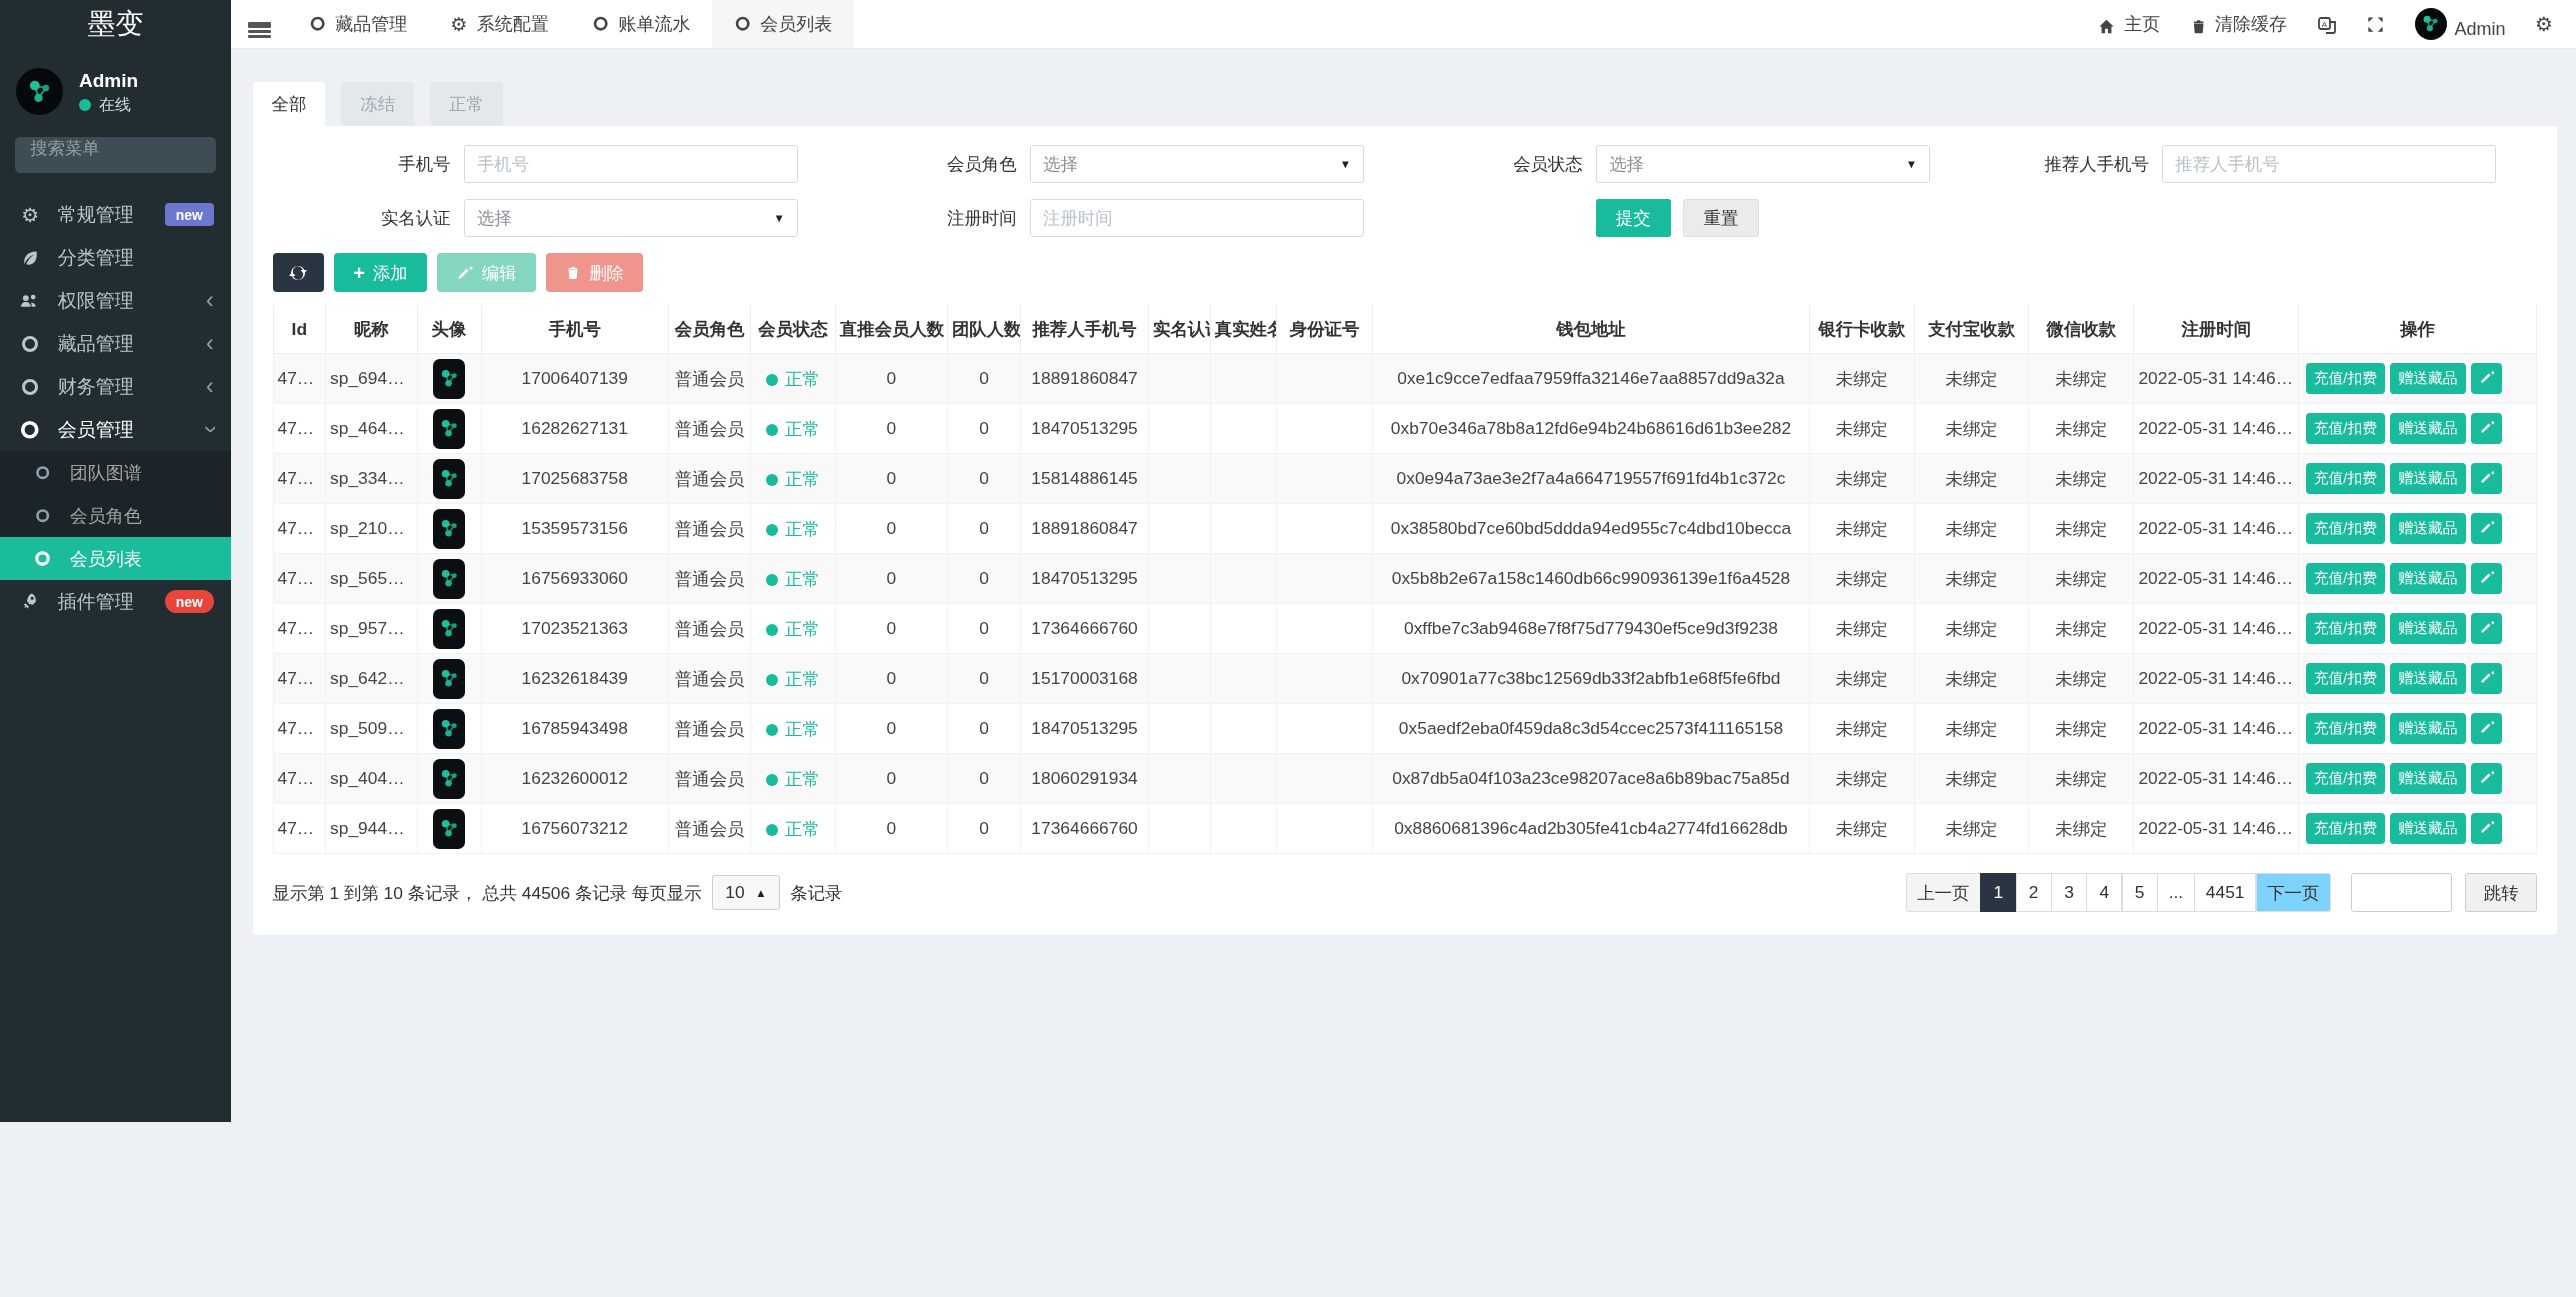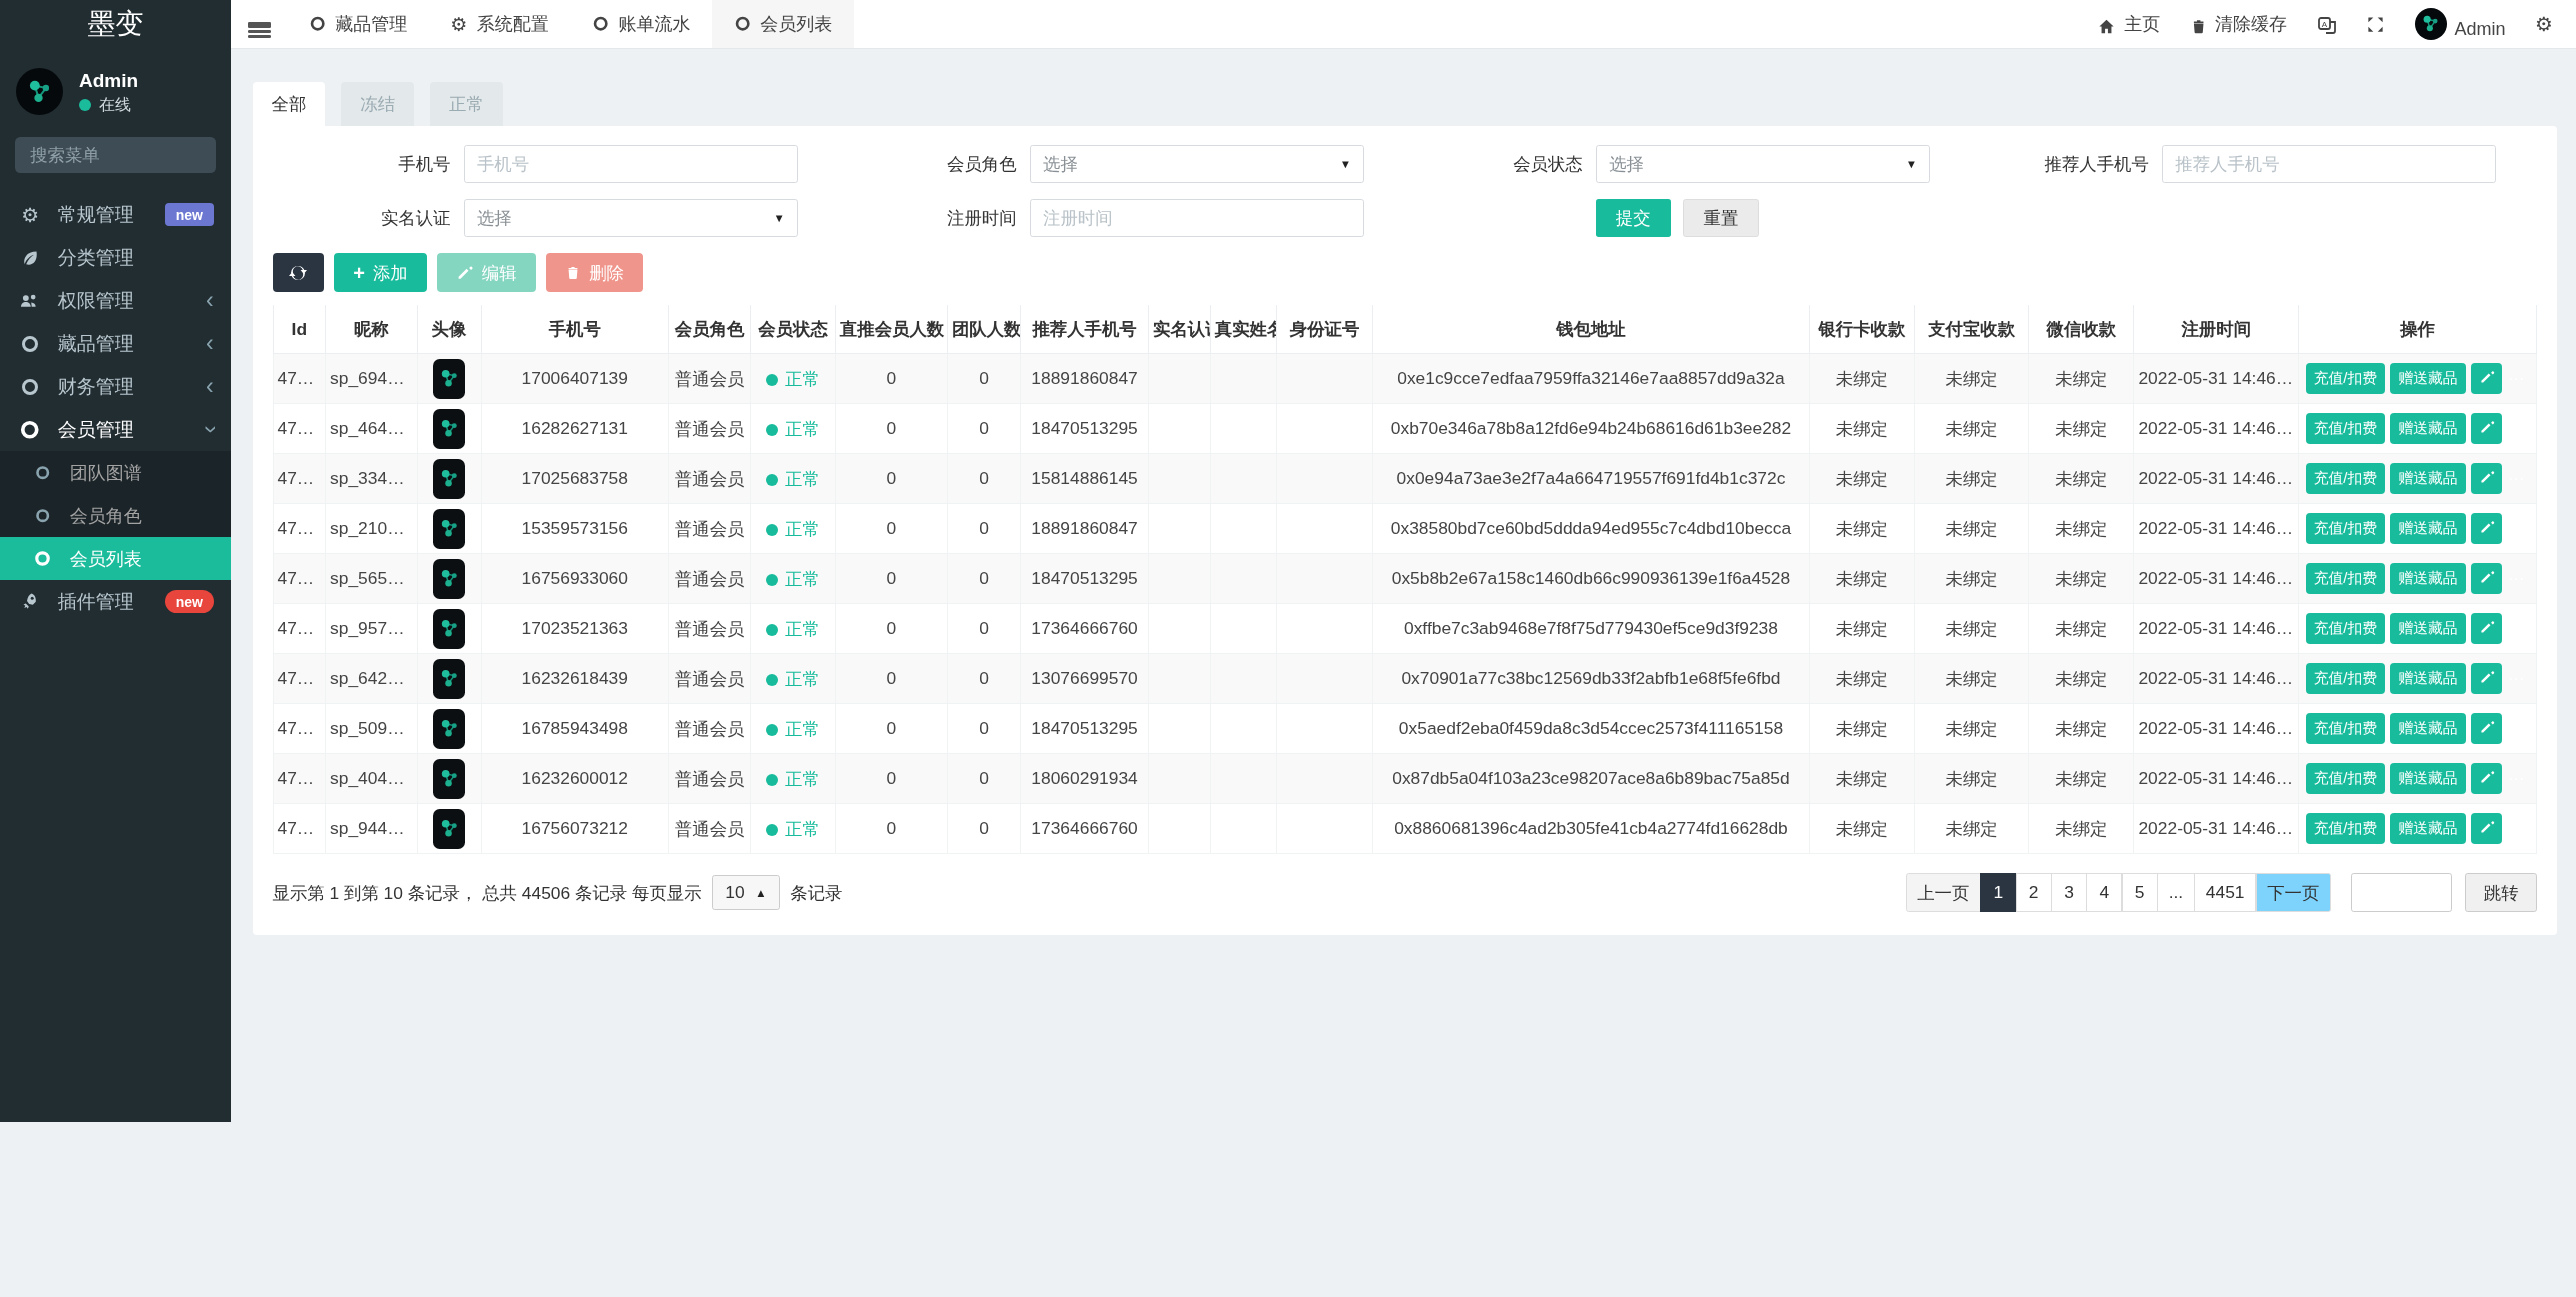--- a/index.html
+++ b/index.html
@@ -6,21 +6,21 @@
   body{width:2576px;height:1297px;overflow:hidden;background:#eef1f4;color:#333;
        font-family:"Liberation Sans","DejaVu Sans",sans-serif;}
   
   .sidebar{position:absolute;left:0;top:0;width:231px;height:1122px;background:#222d32;color:#b8c7ce;z-index:5;}
   .brand{height:48px;line-height:48px;text-align:center;color:#fff;font-size:28px;}
   .user-panel{display:flex;align-items:center;gap:16px;padding:20px 16px 6.7px;}
   .user-avatar{width:47px;height:47px;border-radius:50%;background:#05090b;display:flex;align-items:center;justify-content:center;flex:none;}
   .user-name{font-size:19px;font-weight:bold;color:#fff;line-height:1.4;}
   .user-status{font-size:16px;color:#cfd8dc;display:flex;align-items:center;gap:8px;}
   .dot-online{width:12px;height:12px;border-radius:50%;background:#1abc9c;display:inline-block;}
-  .sidebar-search{margin:14.8px 14.8px 20px;background:#3e4d55;border-radius:5.4px;height:36px;display:flex;align-items:center;padding:0 13.4px;}
+  .sidebar-search{margin:14.8px 14.8px 20px;background:#3e4d55;border-radius:5.4px;height:36px;display:flex;align-items:flex-start;padding:0 13.4px;}
   .sidebar-search input{flex:1;background:transparent;border:none;outline:none;color:#cfd8dc;font-size:17.4px;font-family:inherit;}
   .sidebar-search input::placeholder{color:#90a0a8;}
   .menu-item{height:43px;display:flex;align-items:center;gap:14.8px;padding:0 17.4px;font-size:19px;cursor:pointer;}
   .menu-icon{width:25.5px;text-align:center;flex:none;display:flex;justify-content:center;color:#b8c7ce;}
   .gear-glyph{font-size:20px;line-height:1;}
   .badge-new{margin-left:auto;font-size:14px;font-weight:bold;color:#fff;padding:3.4px 10.7px;border-radius:4px;}
   .badge-purple{background:#6b77d1;}
   .badge-red{background:#e8453c;border-radius:14.8px;}
   .chev{margin-left:auto;font-size:23px;color:#8aa4af;line-height:1;display:inline-block;}
   .chev-down{transform:rotate(-90deg);}
@@ -597,21 +597,21 @@
                   <circle cx="8" cy="7" r="4" fill="#1fbf9e"></circle>
                   <circle cx="17" cy="9" r="2.6" fill="#17a085"></circle>
                   <circle cx="11" cy="17" r="3.4" fill="#1cb08e"></circle>
                 </svg>
               </span></td>
             <td>16232618439</td>
             <td>普通会员</td>
             <td class="status-cell"><span class="status-dot"></span>正常</td>
             <td>0</td>
             <td>0</td>
-            <td>13076699570</td>
+            <td>15170003168</td>
             <td></td>
             <td></td>
             <td></td>
             <td>0x70901a77c38bc12569db33f2abfb1e68f5fe6fbd</td>
             <td>未绑定</td>
             <td>未绑定</td>
             <td>未绑定</td>
             <td>2022-05-31 14:46:11</td>
             <td><button class="abtn">充值/扣费</button><button class="abtn">赠送藏品</button><button class="abtn abtn-icon"><span><svg width="16" height="16" viewBox="0 0 20 20">
                     <path d="M3 14.8V17h2.2l9.2-9.2-2.2-2.2zM15.1 4.7l1.5-1.5c.4-.4 1-.4 1.4 0l.8.8c.4.4.4 1 0 1.4l-1.5 1.5z" fill="#fff"></path>

